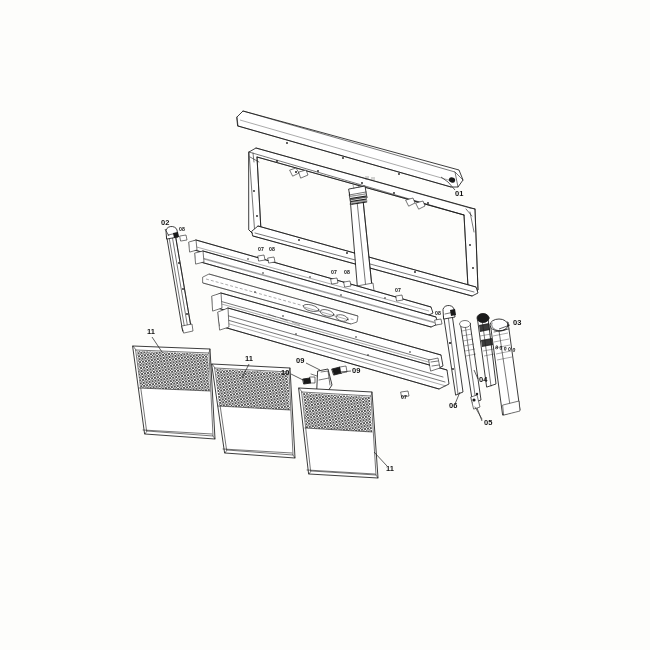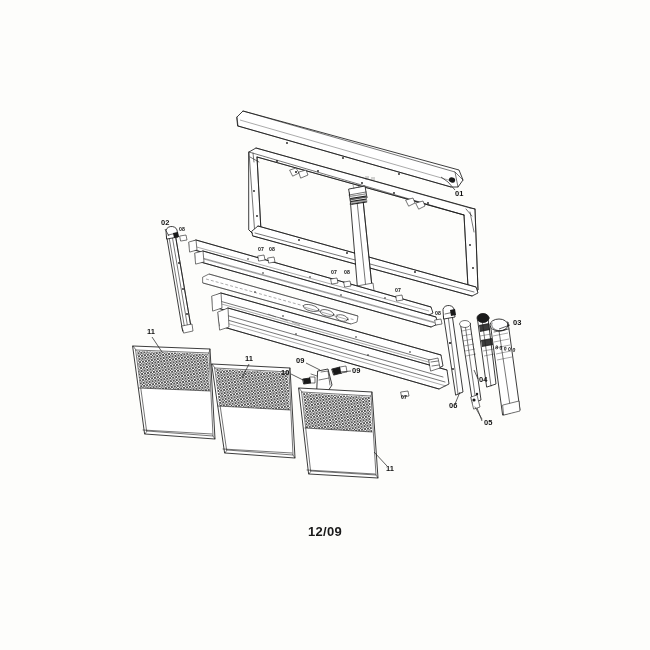--- a/index.html
+++ b/index.html
@@ -412,15 +412,14 @@
       <text class="callout-text tiny" x="331" y="274">07</text>
       <text class="callout-text tiny" x="344" y="274">08</text>
       <text class="callout-text tiny" x="395" y="292">07</text>
       <text class="callout-text tiny" x="179" y="231">08</text>
       <text class="callout-text tiny" x="435" y="315">08</text>
       <text class="callout-text tiny" x="401" y="399">07</text>
     </g>
 
   </svg>
 
-  <div id="footer-date">12/09</div>
 
 </div>
 
 </body></html>

